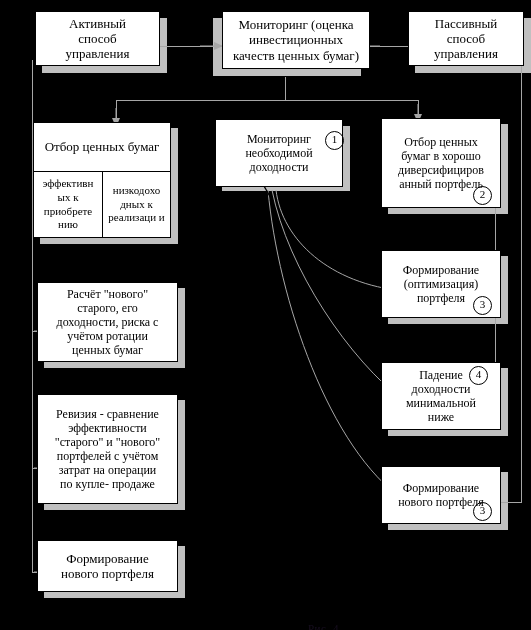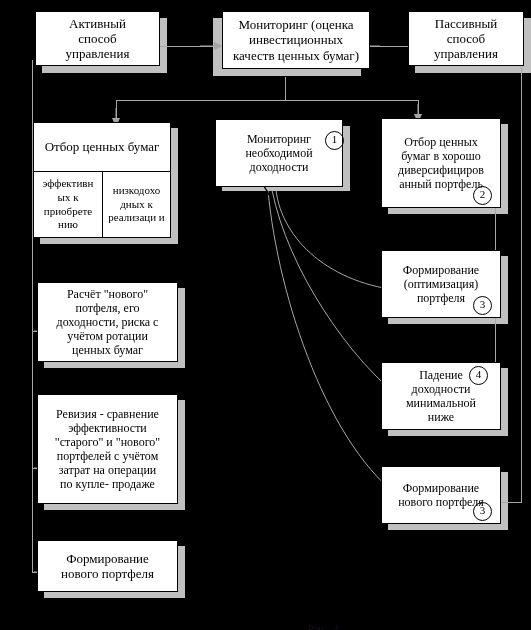--- a/index.html
+++ b/index.html
@@ -252,21 +252,21 @@
   <div class="box fs12" style="left:381px; top:118px; width:120px; height:90px;">
     <span class="txt">Отбор ценных</span>
     <span class="txt">бумаг в хорошо</span>
     <span class="txt">диверсифициров</span>
     <span class="txt">анный портфель</span>
   </div>
   <div class="circnum" style="left:473px; top:186px;">2</div>
 
   <div class="box fs12" style="left:37px; top:282px; width:141px; height:80px;">
     <span class="txt">Расчёт "нового"</span>
-    <span class="txt">потфеля, его</span>
+    <span class="txt">старого, его</span>
     <span class="txt">доходности, риска с</span>
     <span class="txt">учётом ротации</span>
     <span class="txt">ценных бумаг</span>
   </div>
 
   <div class="box fs12" style="left:381px; top:250px; width:120px; height:68px;">
     <span class="txt">Формирование</span>
     <span class="txt">(оптимизация)</span>
     <span class="txt">портфеля</span>
   </div>

